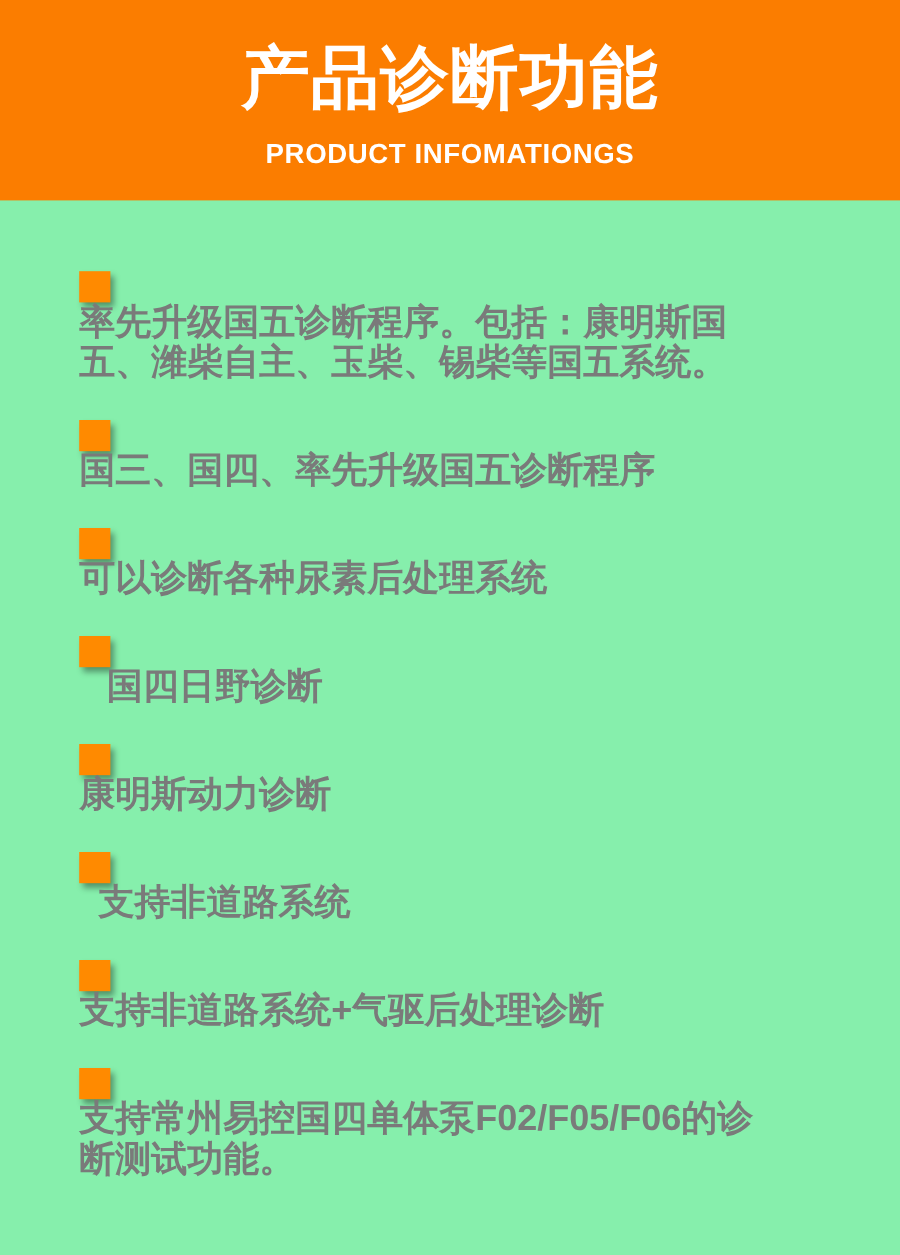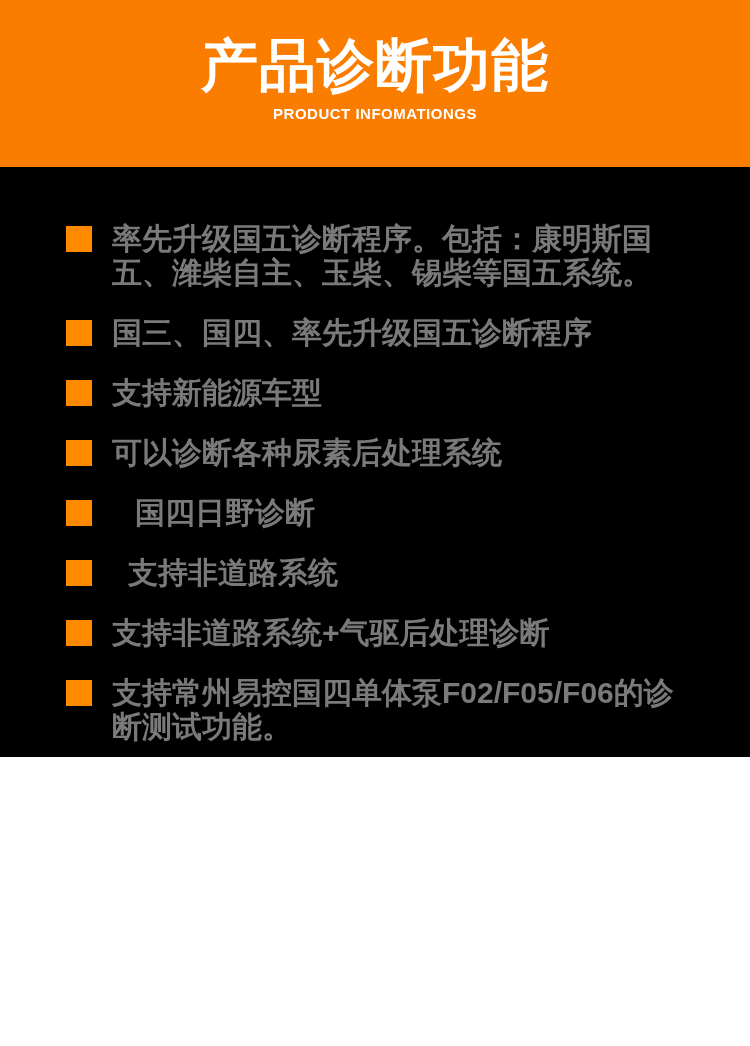--- a/index.html
+++ b/index.html
@@ -4,55 +4,56 @@
 <style>
   html, body {
     margin: 0;
     padding: 0;
     background: #ffffff;
     font-family: "Liberation Sans", "DejaVu Sans", sans-serif;
   }
   .page {
     position: relative;
     width: 750px;
-    height: 757px;
+    height: 1046px;
     overflow: hidden;
-    background: #000000;
+    background: #86efac;
     margin: 0 auto;
   }
   .header {
     width: 750px;
     height: 167px;
     background: #FB7D00;
     text-align: center;
     color: #ffffff;
   }
   .title {
     margin: 0;
     padding-top: 34px;
     font-size: 57px;
     line-height: 62px;
     font-weight: 700;
     letter-spacing: 1px;
   }
   .subtitle {
-    margin-top: 7px;
-    font-size: 15px;
+    margin-top: 21px;
+    font-size: 23px;
     line-height: 22px;
     font-weight: 700;
     letter-spacing: 0.5px;
   }
   .feature-list {
     padding-top: 55px;
     padding-left: 66px;
   }
   .item {
     display: flex;
     align-items: flex-start;
     margin-bottom: 26px;
+    flex-direction: column;
   }
   .bullet {
     flex: 0 0 auto;
     width: 26px;
     height: 26px;
     margin-top: 4px;
     margin-right: 20px;
     background: #FF8A00;
     box-shadow: 3px 4px 5px rgba(0,0,0,0.38);
   }
@@ -79,35 +80,35 @@
     <div class="item">
       <span class="bullet" style="background: rgb(255, 138, 0);"></span>
       <span class="item-text" style="color: rgb(122, 122, 122);">率先升级国五诊断程序。包括：康明斯国五、潍柴自主、玉柴、锡柴等国五系统。</span>
     </div>
 
     <div class="item">
       <span class="bullet" style="background: rgb(255, 138, 0);"></span>
       <span class="item-text" style="color: rgb(122, 122, 122);">国三、国四、率先升级国五诊断程序</span>
     </div>
 
-    <div class="item">
-      <span class="bullet" style="background: rgb(255, 138, 0);"></span>
-      <span class="item-text" style="color: rgb(122, 122, 122);">支持新能源车型</span>
-    </div>
 
     <div class="item">
       <span class="bullet" style="background: rgb(255, 138, 0);"></span>
       <span class="item-text" style="color: rgb(122, 122, 122);">可以诊断各种尿素后处理系统</span>
     </div>
 
     <div class="item">
       <span class="bullet" style="background: rgb(255, 138, 0);"></span>
       <span class="item-text" style="color: rgb(122, 122, 122); margin-left: 23px;">国四日野诊断</span>
     </div>
 
+    <div class="item">
+      <span class="bullet" style="background: rgb(255, 138, 0);"></span>
+      <span class="item-text" style="color: rgb(122, 122, 122);">康明斯动力诊断</span>
+    </div>
 
     <div class="item">
       <span class="bullet" style="background: rgb(255, 138, 0);"></span>
       <span class="item-text" style="color: rgb(122, 122, 122); margin-left: 16px;">支持非道路系统</span>
     </div>
 
     <div class="item">
       <span class="bullet" style="background: rgb(255, 138, 0);"></span>
       <span class="item-text" style="color: rgb(122, 122, 122);">支持非道路系统+气驱后处理诊断</span>
     </div>

